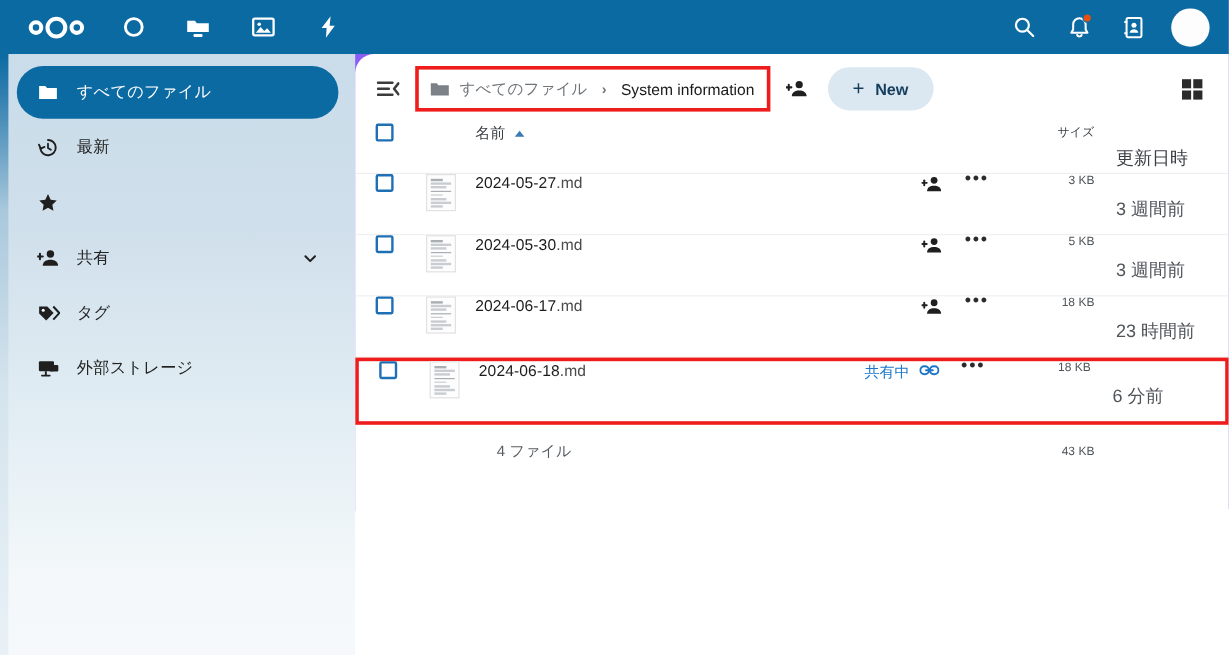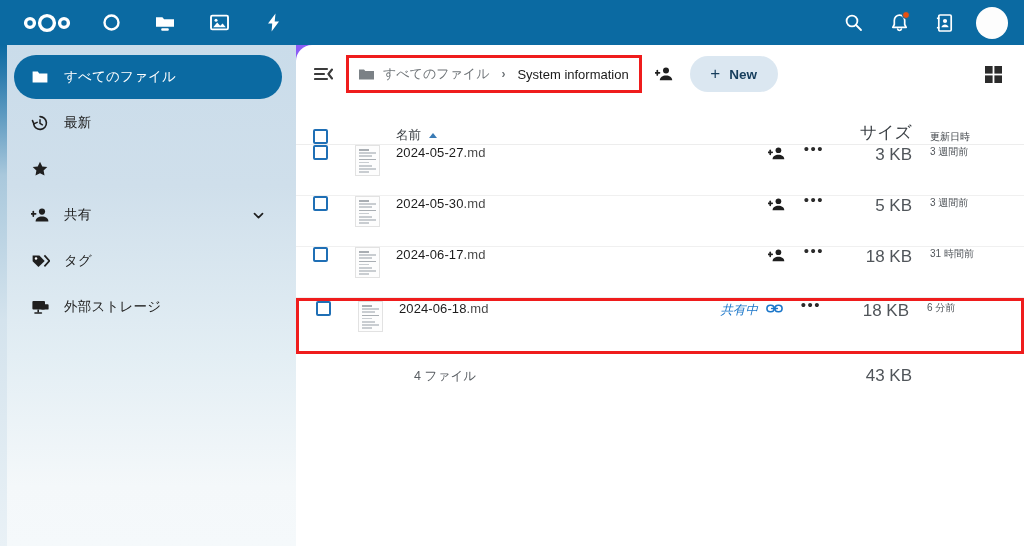--- a/index.html
+++ b/index.html
@@ -105,21 +105,21 @@
     border-radius: 18px;
     display: flex; align-items: center; justify-content: center; gap: 9px;
     font-size: 13.5px; font-weight: 700;
     padding: 0 18px;
   }
   .grid-toggle { margin-left: auto; width: 34px; height: 34px; display:flex; align-items:center; justify-content:center; }
 
   
   .tbl { width: 728px; }
   .thead {
-    height: 42px; display: flex; align-items: flex-end;
+    height: 42px; display: flex; align-items: flex-start;
     border-bottom: 1px solid #ededed;
     font-size: 12.5px; color: #5c6166;
   }
   .row {
     height: 51px; display: flex; align-items: flex-start;
     border-bottom: 1px solid #f0f0f0;
     font-size: 13px; color: #1c1c1c;
     position: relative;
   }
   .row.highlight { border: 3px solid #ef1c1c; height: 56px; }
@@ -127,25 +127,25 @@
   .c-check { width: 48px; display:flex; align-items:center; justify-content:center; flex:0 0 48px; }
   .cbox {
     width: 15px; height: 15px; border: 2px solid #1f6fb5; border-radius: 2px; background: #fff;
   }
   .c-thumb { width: 46px; flex: 0 0 46px; display:flex; align-items:center; justify-content:center; }
   .c-name { flex: 1; padding-left: 6px; letter-spacing:.1px; overflow: hidden; white-space: nowrap; }
   .c-name .ext { color: #4b4b4b; }
   .c-shared {
     width: 138px; flex: 0 0 138px;
     display: flex; align-items: center; justify-content: flex-end;
-    gap: 8px; color: #1b76c9; font-size: 12.5px; font-style: italic;
+    gap: 8px; color: #1b76c9; font-size: 12.5px;
   }
   .c-actions { width: 56px; flex: 0 0 56px; display:flex; align-items:center; justify-content:center; }
-  .c-size { width: 74px; flex: 0 0 74px; text-align: right; color: #50555a; font-size: 17px; padding-right: 4px; }
-  .c-date { width: 108px; flex: 0 0 108px; color: #50555a; font-size: 10px; padding-left: 14px; }
+  .c-size { width: 74px; flex: 0 0 74px; text-align: right; color: #50555a; font-size: 10px; padding-right: 4px; }
+  .c-date { width: 108px; flex: 0 0 108px; color: #50555a; font-size: 15px; padding-left: 14px; margin-top: 20px; }
 
   .thead .c-name { color: #3a3f44; display:flex; align-items:center; gap:8px; }
   .sort-arrow { display:inline-block; width:0; height:0;
     border-left:4px solid transparent; border-right:4px solid transparent;
     border-bottom:5px solid #3a7bb5; }
   .thead .c-size { color: #3a3f44; text-align: right; }
   .thead .c-date { color: #3a3f44; }
 
   .tfoot {
     height: 44px; display: flex; align-items: center;
@@ -470,21 +470,21 @@
                 <path d="M4.8 15.2c0-3.2 2.8-4.8 6.2-4.8s6.2 1.6 6.2 4.8z" fill="#1f1f1f"></path>
                 <line x1="2.3" y1="5.6" x2="2.3" y2="10" stroke="#1f1f1f" stroke-width="1.7" stroke-linecap="round"></line>
                 <line x1="0.1" y1="7.8" x2="4.5" y2="7.8" stroke="#1f1f1f" stroke-width="1.7" stroke-linecap="round"></line>
               </svg>
           </span>
         </div>
         <div class="c-actions">
             <span class="dots">•••</span>
           </div>
         <div class="c-size">18 KB</div>
-        <div class="c-date">31 時間前</div>
+        <div class="c-date">23 時間前</div>
       </div>
 
       <div class="row highlight">
         <div class="c-check">
             <div class="cbox"></div>
           </div>
         <div class="c-thumb">
           <div class="doc-thumb">
               <i class="dk sh"></i>
               <i></i>

